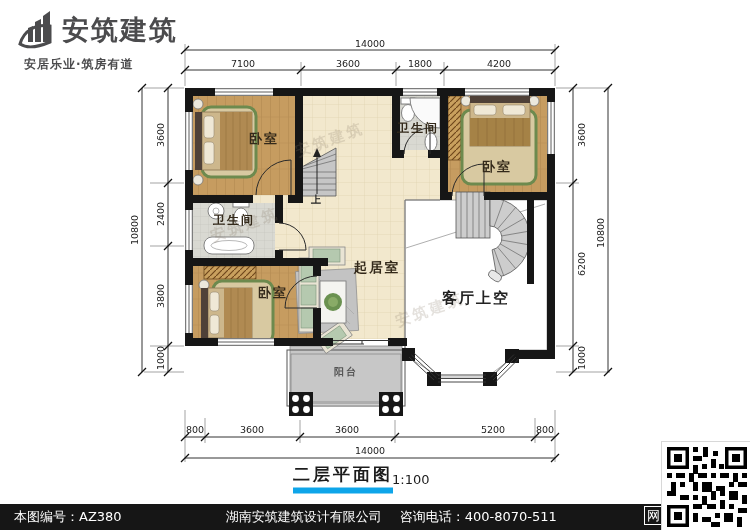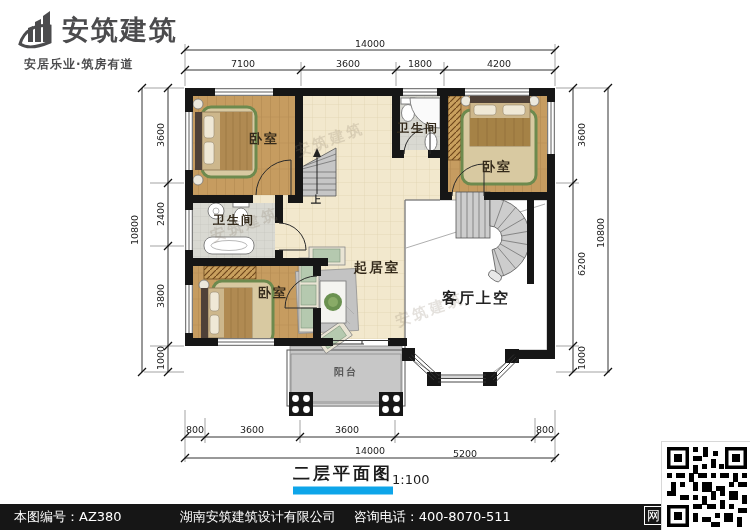--- a/index.html
+++ b/index.html
@@ -17,25 +17,25 @@
   .lbl-bed{font-size:13px;}
   .lbl-bath{font-size:12px;}
   .lbl-living{font-size:13.5px;}
   .lbl-void{font-size:15px;font-weight:bold;color:#222;}
   .lbl-balcony{font-size:10px;color:#555;}
   .lbl-up{font-size:10px;color:#222;font-weight:bold;}
   .watermark{position:absolute;font-size:15px;color:rgba(130,120,100,0.22);font-weight:bold;
              transform:translate(-50%,-50%) rotate(-20deg);letter-spacing:3px;white-space:nowrap;}
   
   .plan-title{position:absolute;transform:translate(-50%,-50%);font-size:17px;font-weight:bold;color:#1c1c1c;
-              letter-spacing:3px;border-bottom:8px solid #0ea5e9;padding-bottom:2px;}
+              letter-spacing:3px;border-bottom:6px solid #0ea5e9;padding-bottom:2px;}
   .plan-scale{position:absolute;transform:translate(0,-50%);font-size:13px;color:#1c1c1c;text-align:center;}
   
   .footer{position:absolute;left:0;top:504px;width:750px;height:26px;background:#161616;
-          display:flex;align-items:center;color:#fff;font-size:13px;}
+          display:flex;align-items:center;color:#fff;font-size:13px;gap:46px;}
   .footer .serial{margin-left:14px;white-space:nowrap;}
   .footer .mid{margin-left:58px;display:flex;gap:18px;white-space:nowrap;}
   .web-box{position:absolute;left:644px;top:506px;color:#fff;font-size:13px;border:1px solid #fff;
            padding:1px 2px;line-height:15px;}
   .qr{position:absolute;left:661px;top:441px;width:89px;height:89px;background:#fff;
       display:flex;align-items:center;justify-content:center;border:1px solid #d8d8d8;}
 </style>
 </head>
 <body>
 
@@ -276,21 +276,21 @@
 
   <span class="dim" style="left:370px;top:43px;">14000</span>
   <span class="dim" style="left:243px;top:63px;">7100</span>
   <span class="dim" style="left:348px;top:63px;">3600</span>
   <span class="dim" style="left:420px;top:63px;">1800</span>
   <span class="dim" style="left:499px;top:63px;">4200</span>
 
   <span class="dim" style="left:195px;top:429px;">800</span>
   <span class="dim" style="left:252px;top:429px;">3600</span>
   <span class="dim" style="left:347px;top:429px;">3600</span>
-  <span class="dim" style="left:465px;top:429px;margin-top:24px;">5200</span>
+  <span class="dim" style="left:493px;top:429px;">5200</span>
   <span class="dim" style="left:545px;top:429px;">800</span>
   <span class="dim" style="left:370px;top:450px;">14000</span>
 
   <span class="dim v" style="left:134px;top:230px;">10800</span>
   <span class="dim v" style="left:160px;top:135px;">3600</span>
   <span class="dim v" style="left:160px;top:214px;">2400</span>
   <span class="dim v" style="left:160px;top:296px;">3800</span>
   <span class="dim v" style="left:160px;top:358px;">1000</span>
 
   <span class="dim v" style="left:581px;top:135px;">3600</span>

